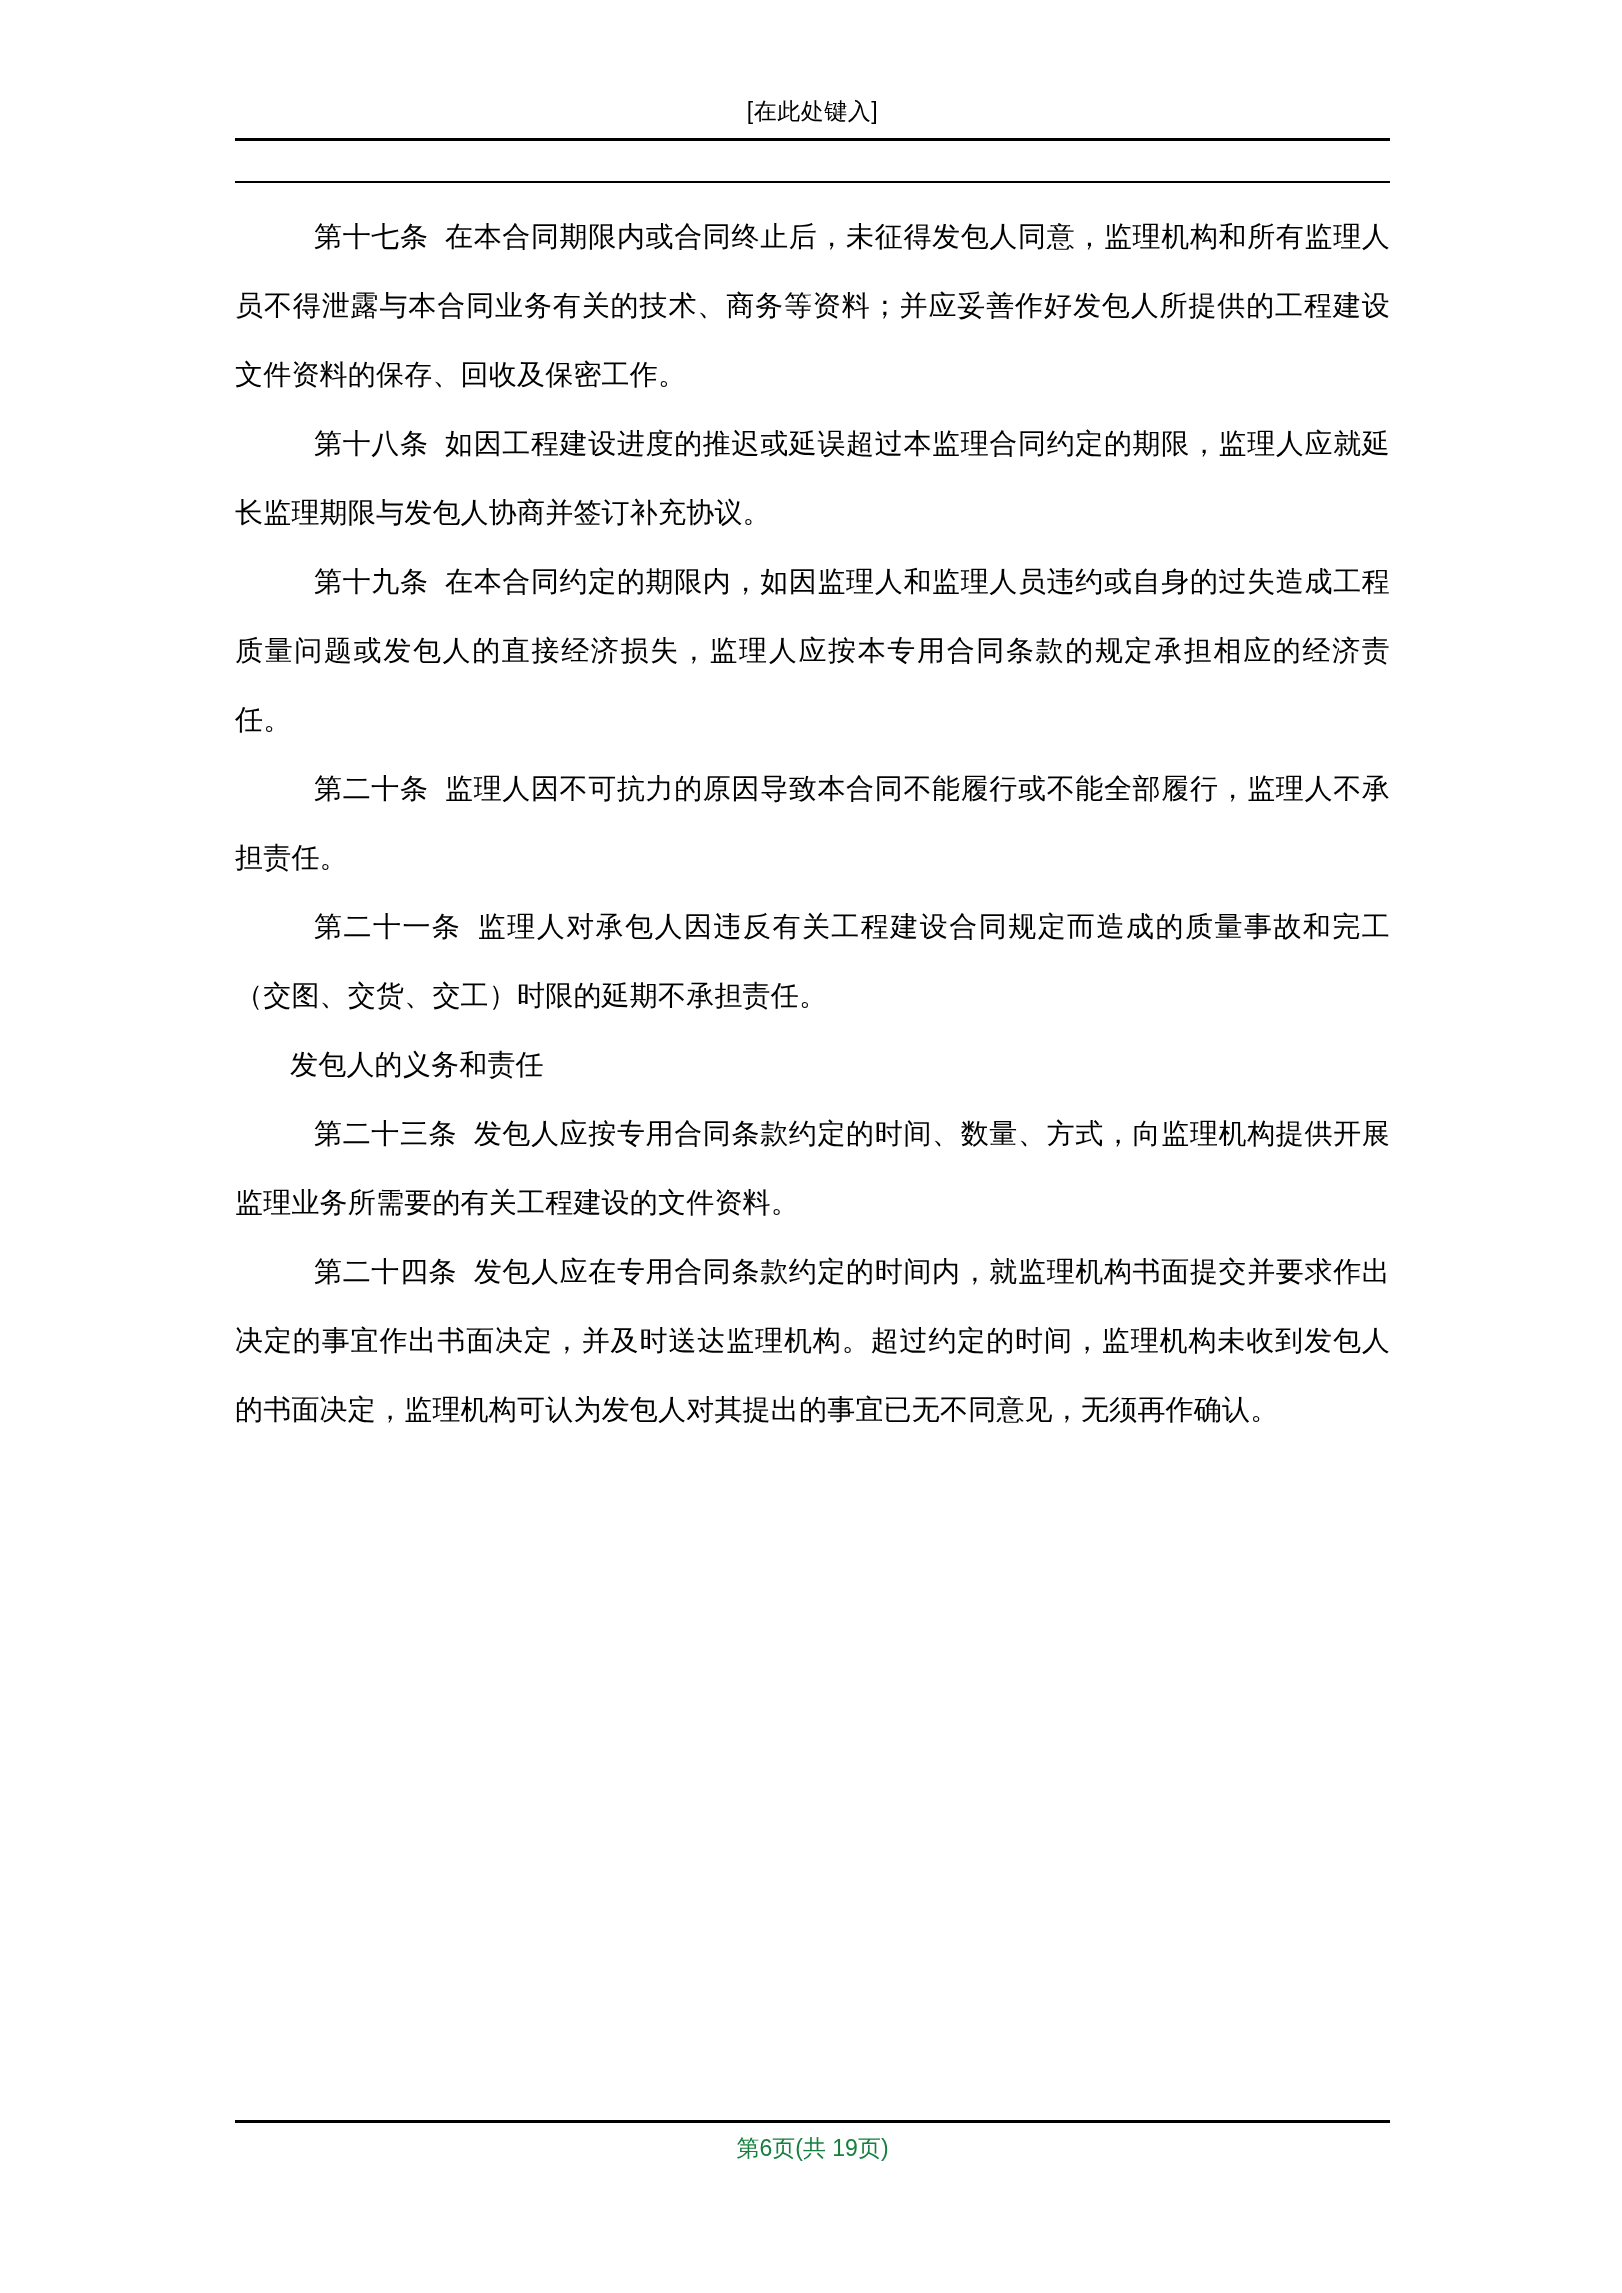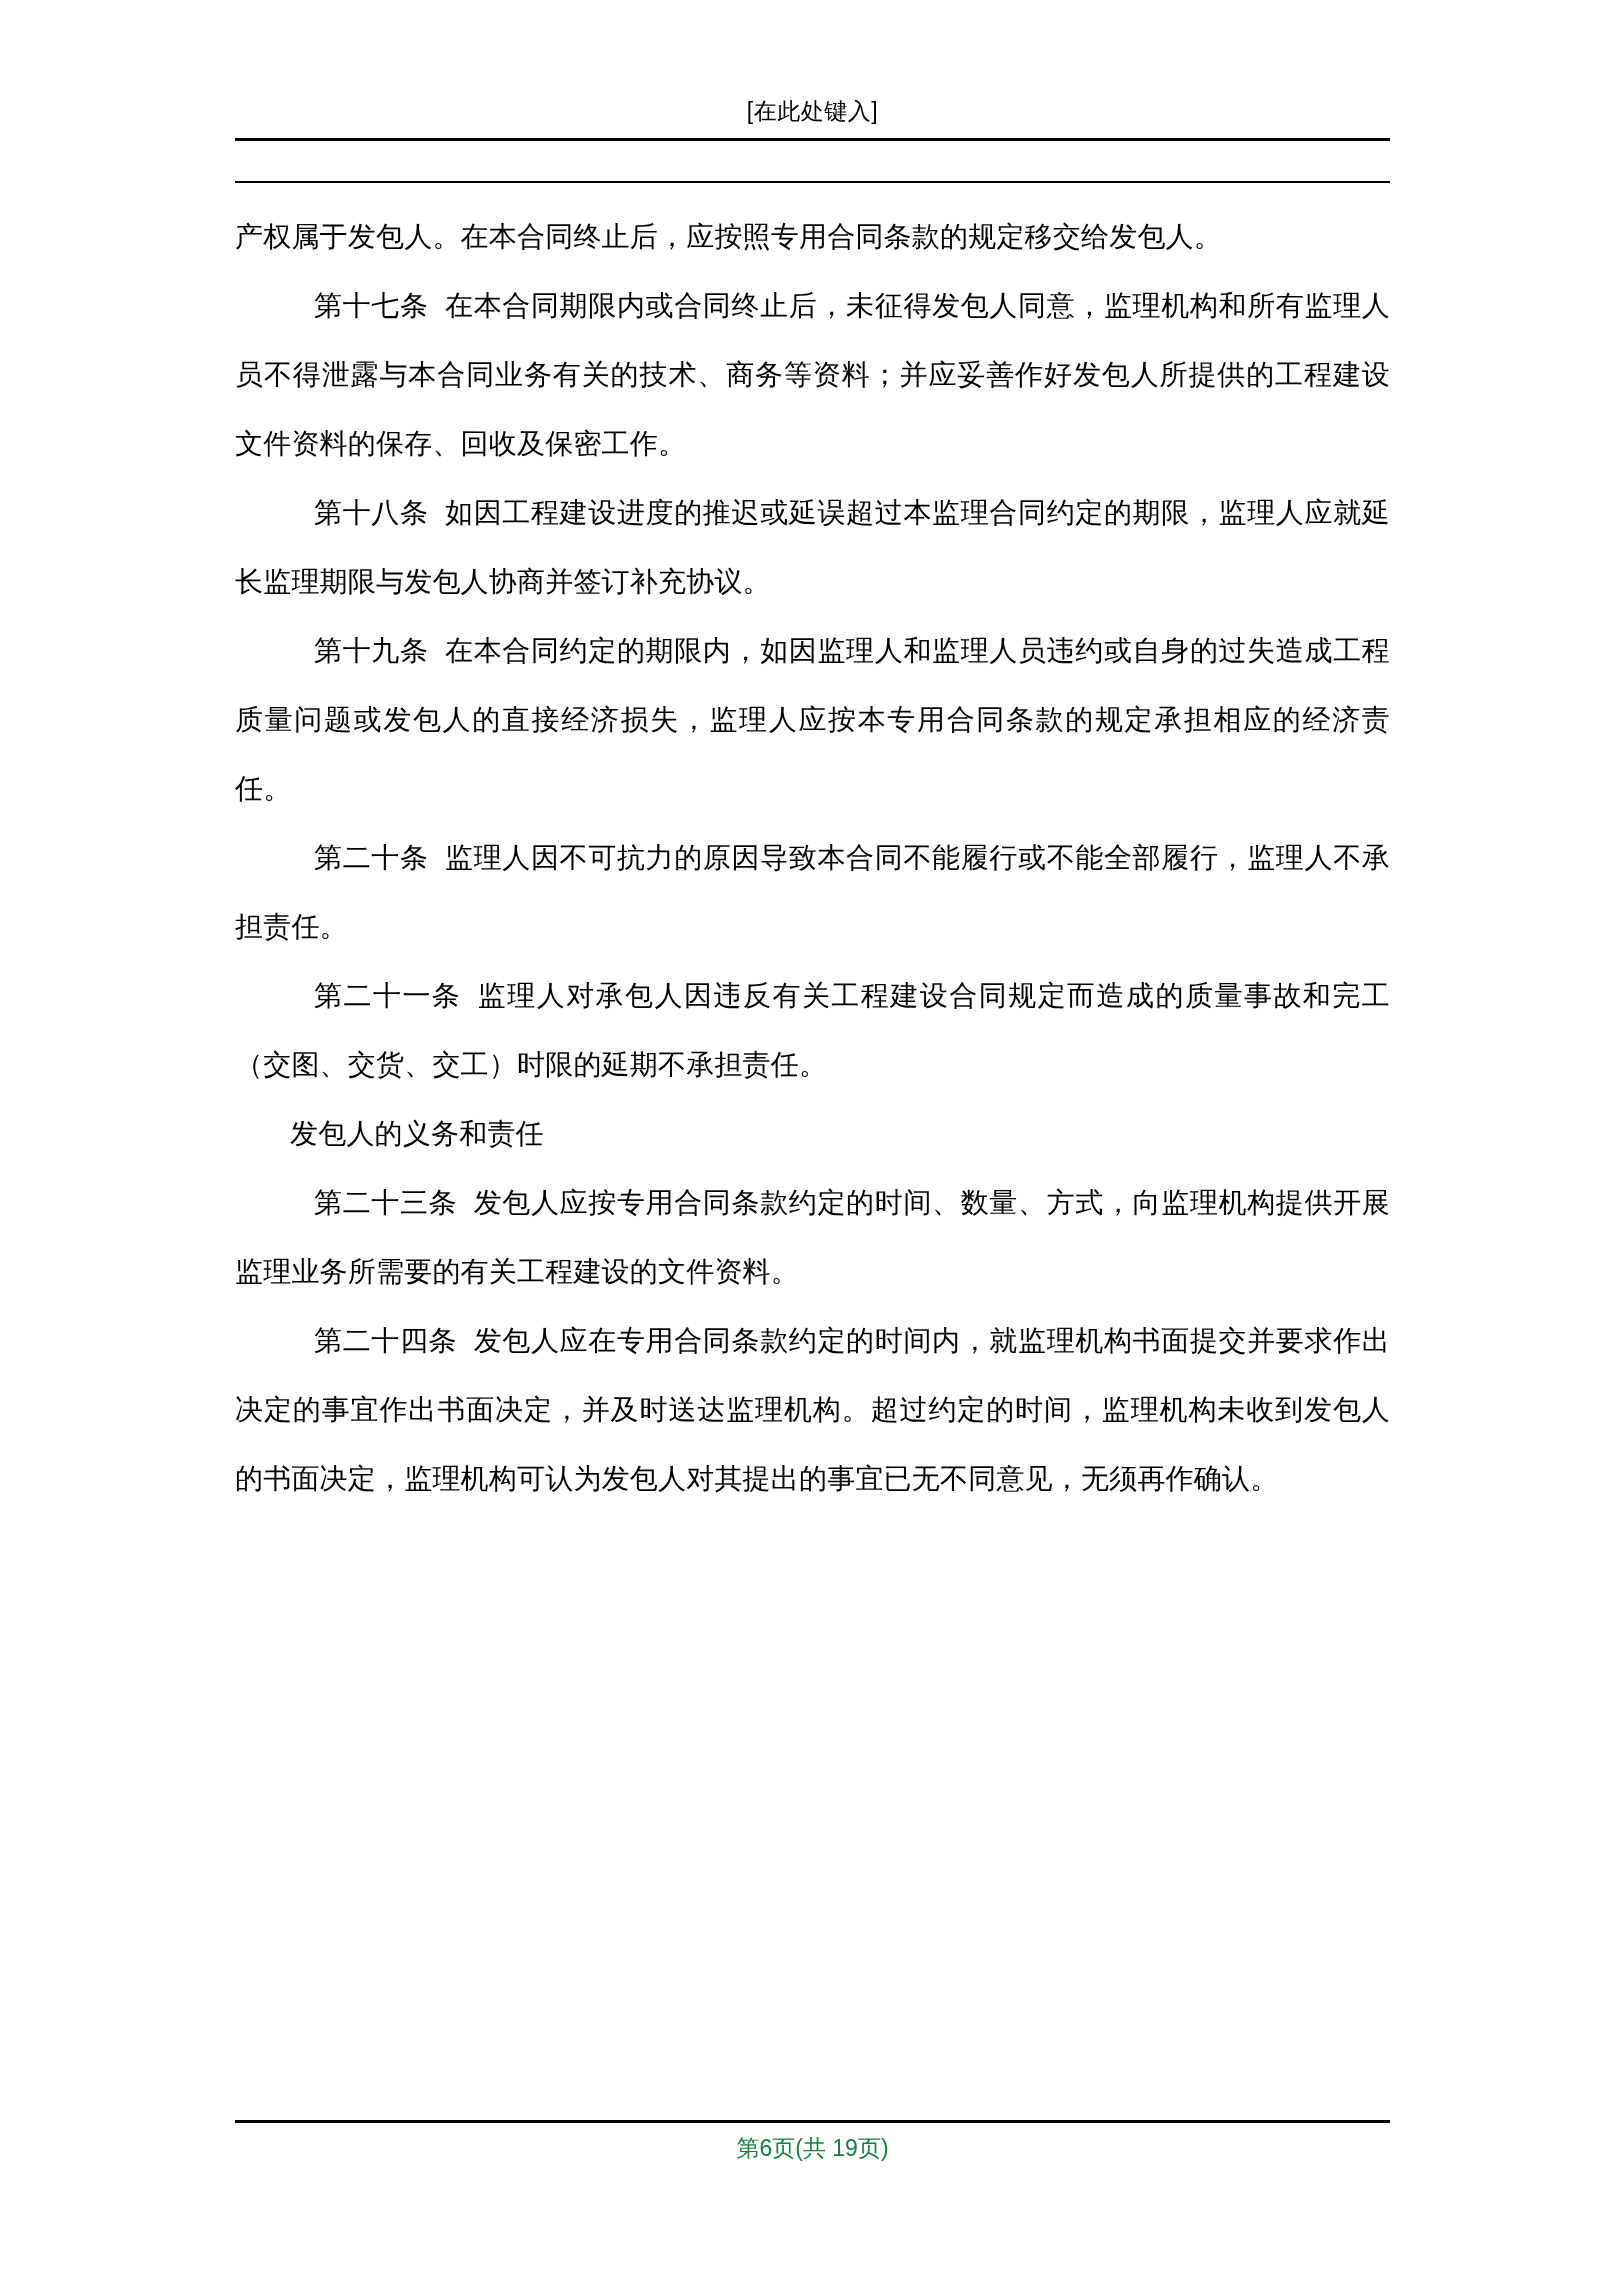--- a/index.html
+++ b/index.html
@@ -116,21 +116,20 @@
   <div class="content-frame">
 
     <div class="header">
       <span class="header-text">[在此处键入]</span>
     </div>
     <div class="header-rule-thick"></div>
     <div class="header-rule-thin"></div>
 
     <div class="body-area">
 
-      <p class="para"><span>产权属于发包人。在本合同终止后，应按照专用合同条款的规定移交给发包人。</span></p>
 
       <p class="para indent"><span class="clause">第十七条</span><span>在本合同期限内或合同终止后，未征得发包人同意，监理机构和所有监理人员不得泄露与本合同业务有关的技术、商务等资料；并应妥善作好发包人所提供的工程建设文件资料的保存、回收及保密工作。</span></p>
 
       <p class="para indent"><span class="clause">第十八条</span><span>如因工程建设进度的推迟或延误超过本监理合同约定的期限，监理人应就延长监理期限与发包人协商并签订补充协议。</span></p>
 
       <p class="para indent"><span class="clause">第十九条</span><span>在本合同约定的期限内，如因监理人和监理人员违约或自身的过失造成工程质量问题或发包人的直接经济损失，监理人应按本专用合同条款的规定承担相应的经济责任。</span></p>
 
       <p class="para indent"><span class="clause">第二十条</span><span>监理人因不可抗力的原因导致本合同不能履行或不能全部履行，监理人不承担责任。</span></p>
 
       <p class="para indent"><span class="clause">第二十一条</span><span>监理人对承包人因违反有关工程建设合同规定而造成的质量事故和完工（交图、交货、交工）时限的延期不承担责任。</span></p>

